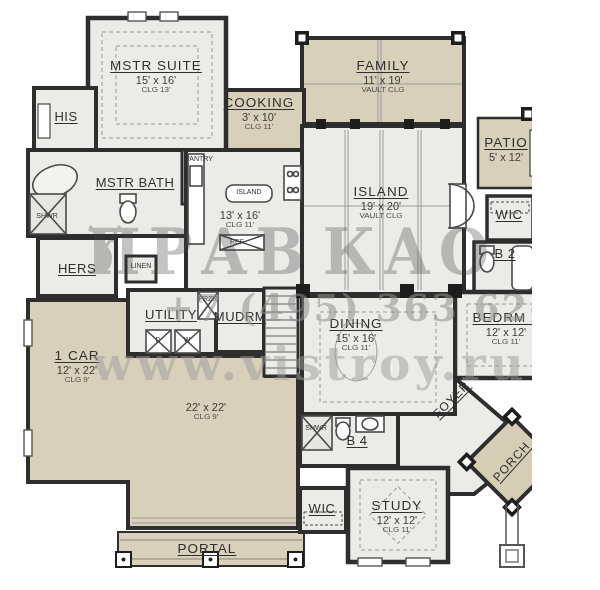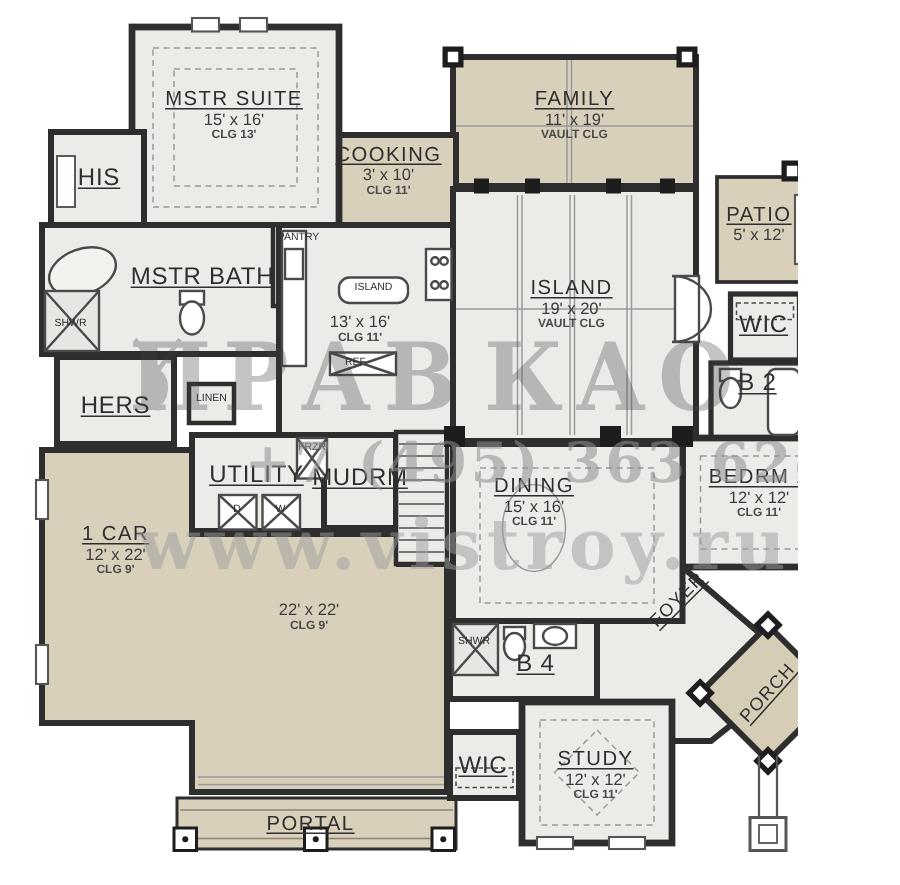--- a/index.html
+++ b/index.html
@@ -6,25 +6,25 @@
   #plan{
     position:relative;width:532px;height:590px;background:#ffffff;overflow:hidden;
     font-family:"Liberation Sans","DejaVu Sans",sans-serif;color:#333;
   }
   #plan svg{position:absolute;left:0;top:0;}
   .lbl{position:absolute;transform:translateX(-50%);text-align:center;line-height:1.12;
        white-space:nowrap;z-index:5;pointer-events:none;}
   .lbl.rot{transform:translate(-50%,-50%);}
   .rname{font-size:13.5px;letter-spacing:1px;color:#2f2f2f;
          text-decoration:underline;text-underline-offset:2px;display:block;}
-  .rname.md{font-size:16px;letter-spacing:.5px;}
+  .rname.md{font-size:13px;letter-spacing:.5px;}
   .rname.sm{font-size:7px;letter-spacing:0;}
   .rname.nound{text-decoration:none;}
   .rdim{font-size:11px;color:#3b3b3b;display:block;margin-top:1px;}
-  .rclg{font-size:8px;color:#4a4a4a;display:block;font-weight:bold;}
+  .rclg{font-size:8px;color:#4a4a4a;display:block;}
   .wm{position:absolute;z-index:9;pointer-events:none;white-space:nowrap;
       font-family:"DejaVu Serif","Liberation Serif",serif;font-weight:bold;}
   .wm-logo{left:86px;top:218px;font-size:58px;font-weight:bold;letter-spacing:8px;
            color:#3f3f3f;opacity:.30;transform:scaleY(1.08);display:flex;align-items:center;gap:10px;}
   .wm-phone{left:163px;top:286px;font-size:37px;letter-spacing:2px;color:#8f8f8f;opacity:.55;}
   .wm-site{left:92px;top:336px;font-size:47px;letter-spacing:4px;color:#9d9d9d;opacity:.5;}
 </style>
 </head>
 <body>
 

